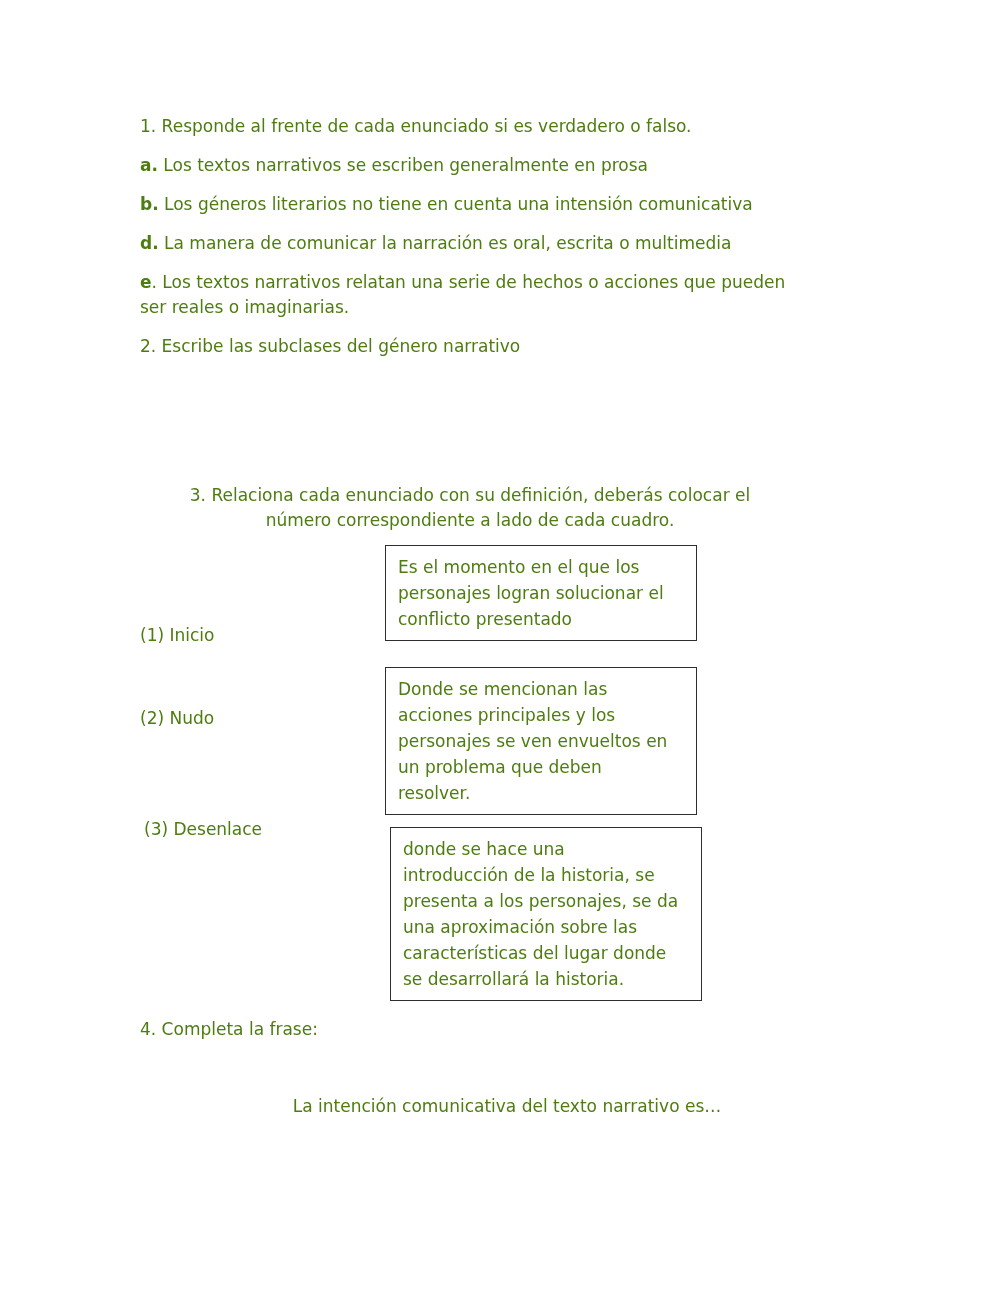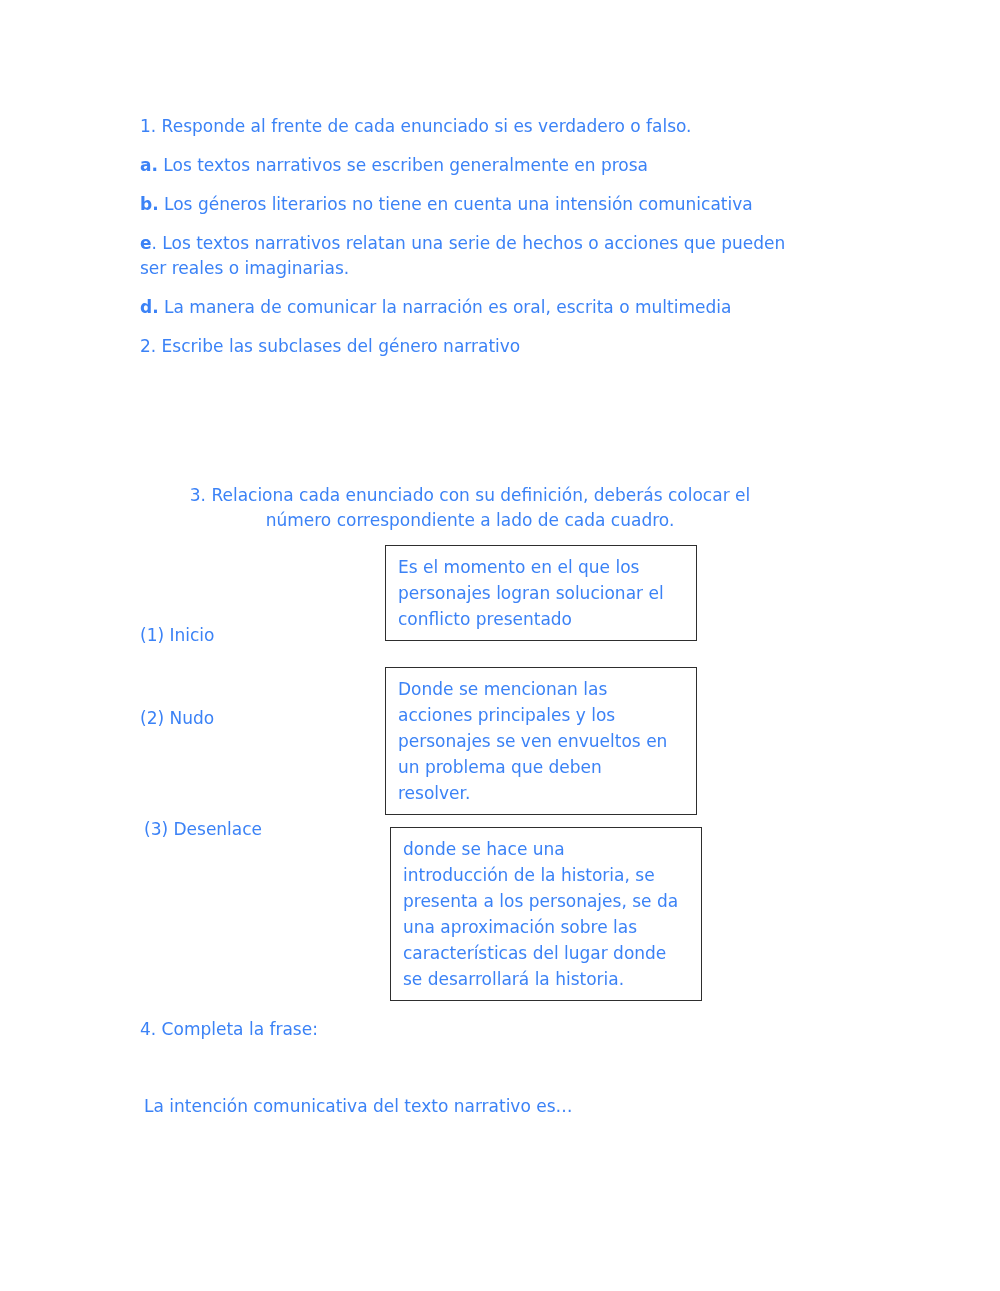--- a/index.html
+++ b/index.html
@@ -6,21 +6,21 @@
     margin: 0;
     padding: 0;
     background: #ffffff;
   }
   .page {
     position: relative;
     width: 1000px;
     height: 1291px;
     background: #ffffff;
     font-family: "DejaVu Sans", "Liberation Sans", sans-serif;
-    color: #3b82f6;
+    color: #4d7c0f;
     font-size: 17px;
     overflow: hidden;
   }
   .content {
     position: absolute;
     left: 140px;
     top: 114px;
     width: 730px;
   }
   .para {
@@ -57,39 +57,40 @@
     width: 312px;
     box-sizing: border-box;
     border: 1px solid #2e2e2e;
     padding: 8px 12px;
     line-height: 26px;
     background: #ffffff;
   }
   .q4-prompt {
     margin-top: 52px;
     padding-left: 4px;
+    text-align: center;
   }
 </style>
 </head>
 <body>
 
 <div class="page">
   <div class="content">
 
     <p class="para">1. Responde al frente de cada enunciado si es verdadero o falso.</p>
 
     <p class="para"><span class="letter">a.</span><span> Los textos narrativos se escriben generalmente en prosa</span></p>
 
     <p class="para"><span class="letter">b.</span><span> Los géneros literarios no tiene en cuenta una intensión comunicativa</span></p>
 
 
+    <p class="para"><span class="letter">d.</span><span> La manera de comunicar la narración es oral, escrita o multimedia</span></p>
+
     <p class="para"><span class="letter">e</span><span class="prewrap">. Los textos narrativos relatan una serie de hechos o acciones que pueden
 ser reales o imaginarias.</span></p>
-
-    <p class="para"><span class="letter">d.</span><span> La manera de comunicar la narración es oral, escrita o multimedia</span></p>
 
     <p class="para q2-spacer">2. Escribe las subclases del género narrativo</p>
 
     <p class="para q3-title prewrap">3. Relaciona cada enunciado con su definición, deberás colocar el
 número correspondiente a lado de cada cuadro.</p>
 
     <div class="match-section">
 
       <div class="match-label" style="top:38px;margin-top:40px;">(1) Inicio</div>
       <div class="match-box prewrap" style="top:0;"><span>Es el momento en el que los

